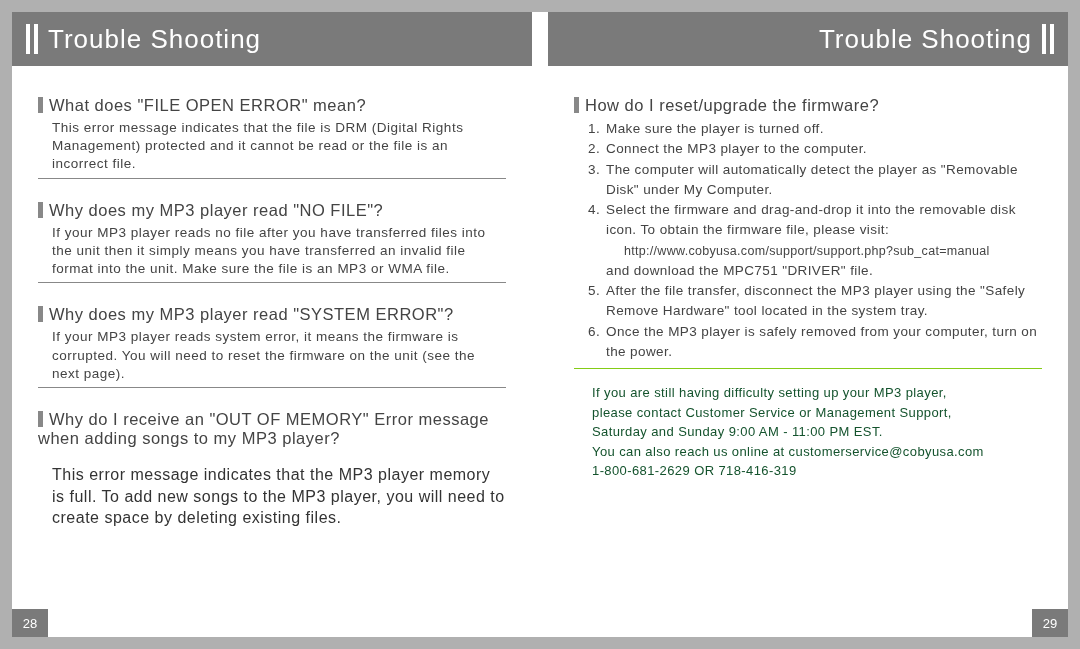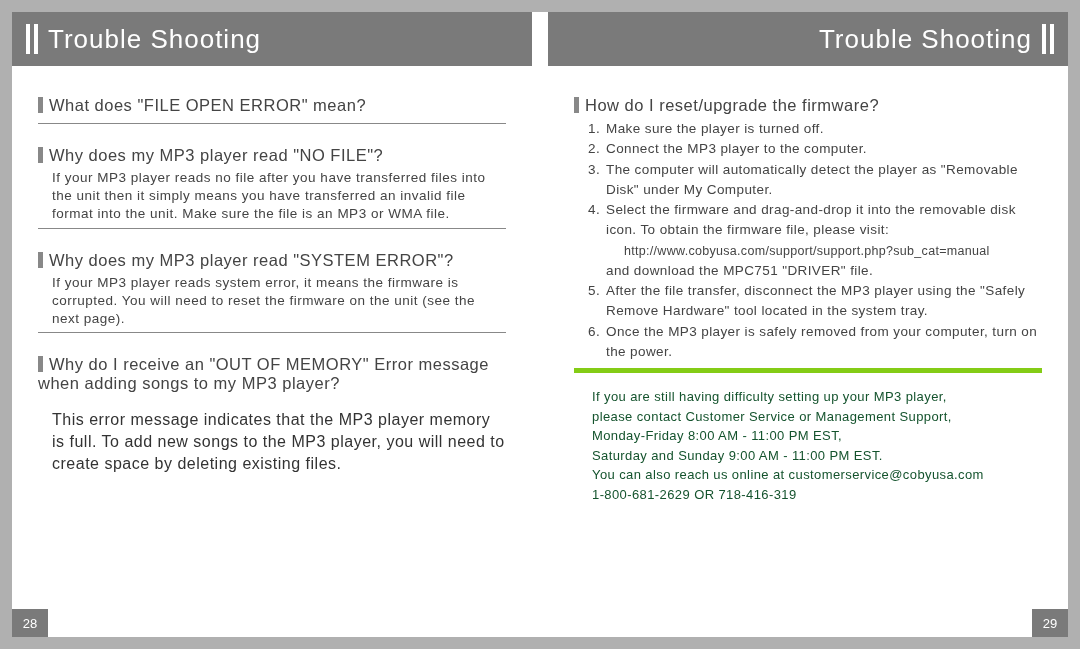--- a/index.html
+++ b/index.html
@@ -53,21 +53,21 @@
     }
     .header.left .bars { margin-right: 10px; }
     .header.right .bars { margin-left: 10px; }
     .content {
       padding: 30px 26px 0 26px;
       flex: 1;
       color: #3a3a3a;
     }
     .qa { margin-bottom: 22px; border-bottom: 1px solid #888; padding-bottom: 4px; }
     .qa.last-left { border-bottom: none; }
-    .qa.last-right { border-bottom: 5px solid #84cc16; padding-bottom: 6px; }
+    .qa.last-right { border-bottom: 1px solid #84cc16; padding-bottom: 6px; }
     .q {
       font-size: 16.5px;
       color: #444;
       letter-spacing: 0.5px;
       margin-bottom: 4px;
       font-weight: 400;
     }
     .bullet {
       display: inline-block;
       width: 5px;
@@ -122,20 +122,21 @@
       <span class="bars">
           <span></span>
           <span></span>
         </span>
       <span>Trouble Shooting</span>
     </div>
     <div class="content">
 
       <div class="qa">
         <div class="q"><span class="bullet"></span><span>What does "FILE OPEN ERROR" mean?</span></div>
+        <div class="a">This error message indicates that the file is DRM (Digital Rights Management) protected and it cannot be read or the file is an incorrect file.</div>
       </div>
 
       <div class="qa">
         <div class="q"><span class="bullet"></span><span>Why does my MP3 player read "NO FILE"?</span></div>
         <div class="a">If your MP3 player reads no file after you have transferred files into the unit then it simply means you have transferred an invalid file format into the unit. Make sure the file is an MP3 or WMA file.</div>
       </div>
 
       <div class="qa">
         <div class="q"><span class="bullet"></span><span>Why does my MP3 player read "SYSTEM ERROR"?</span></div>
         <div class="a">If your MP3 player reads system error, it means the firmware is corrupted. You will need to reset the firmware on the unit (see the next page).</div>
@@ -190,21 +191,20 @@
           <div class="row">
               <div class="num">6.</div>
               <div class="txt">Once the MP3 player is safely removed from your computer, turn on the power.</div>
             </div>
         </div>
       </div>
 
       <div class="support">
         <div>If you are still having difficulty setting up your MP3 player,</div>
         <div>please contact Customer Service or Management Support,</div>
-        <div>Monday-Friday 8:00 AM - 11:00 PM EST,</div>
         <div>Saturday and Sunday 9:00 AM - 11:00 PM EST.</div>
         <div>You can also reach us online at customerservice@cobyusa.com</div>
         <div>1-800-681-2629 OR 718-416-319</div>
       </div>
 
     </div>
     <div class="page-num right">29</div>
   </div>
 </div>
 

